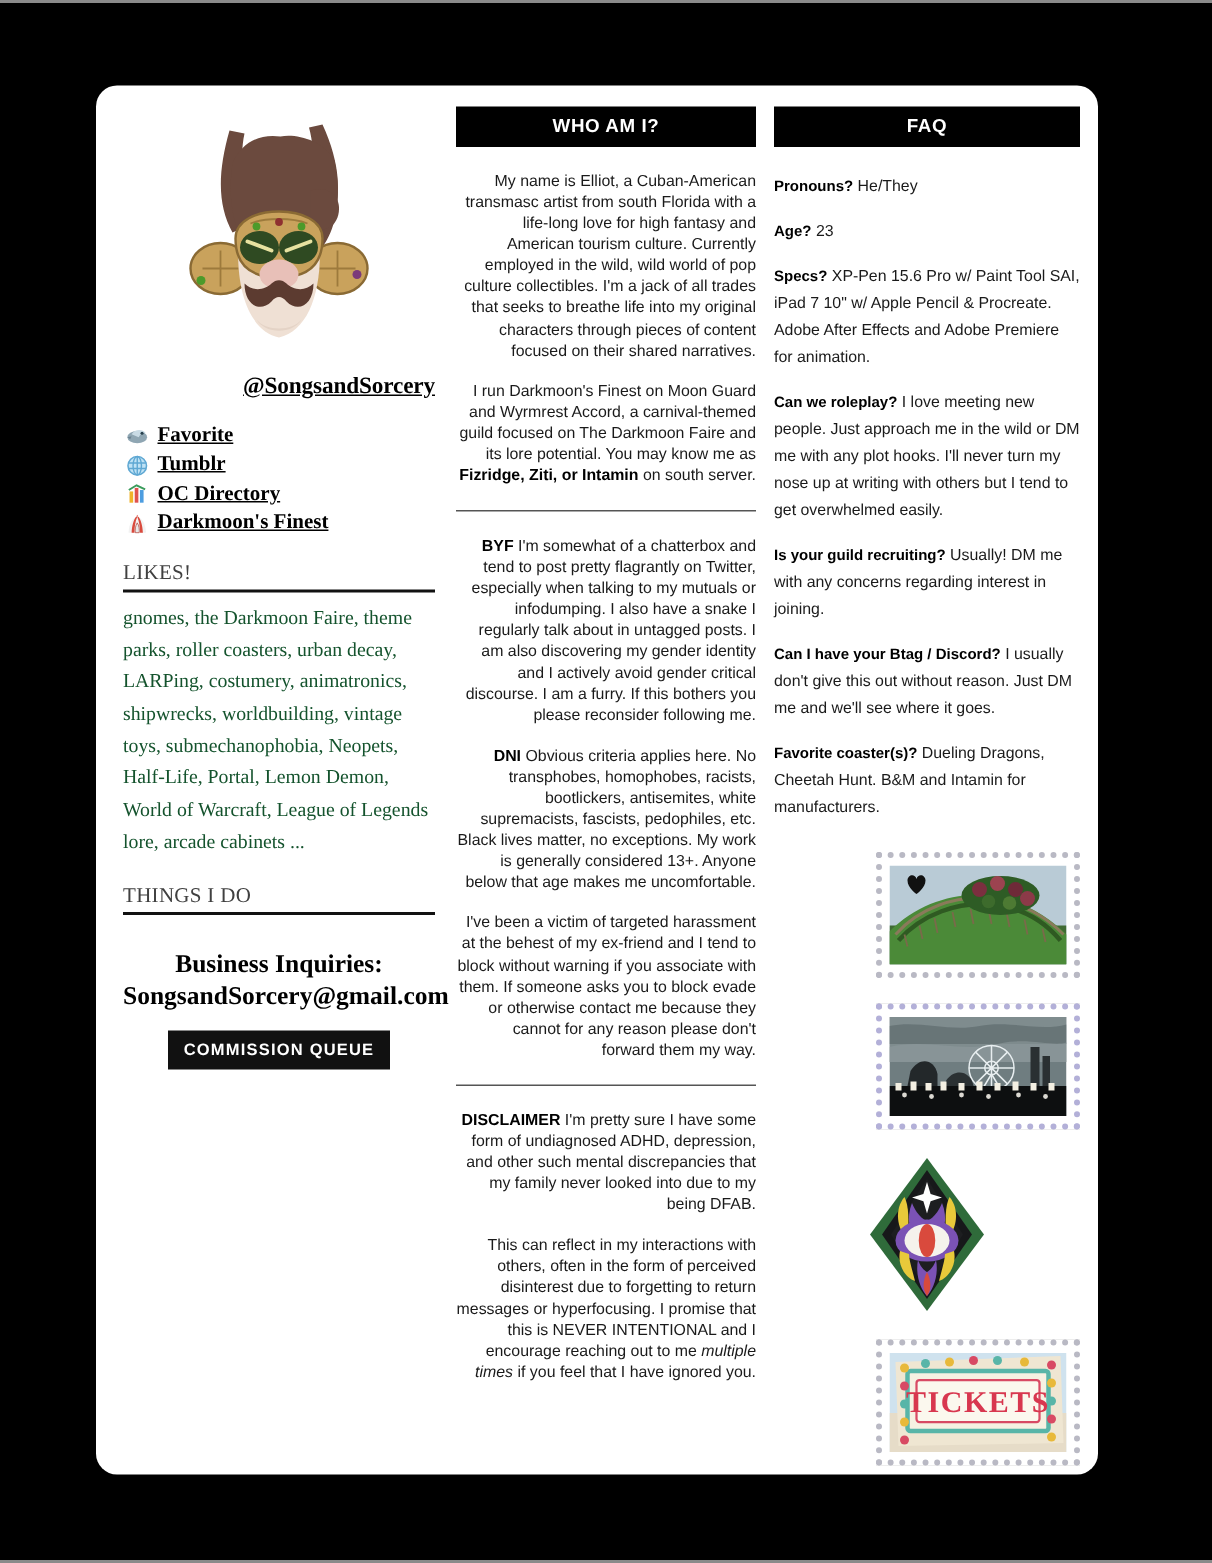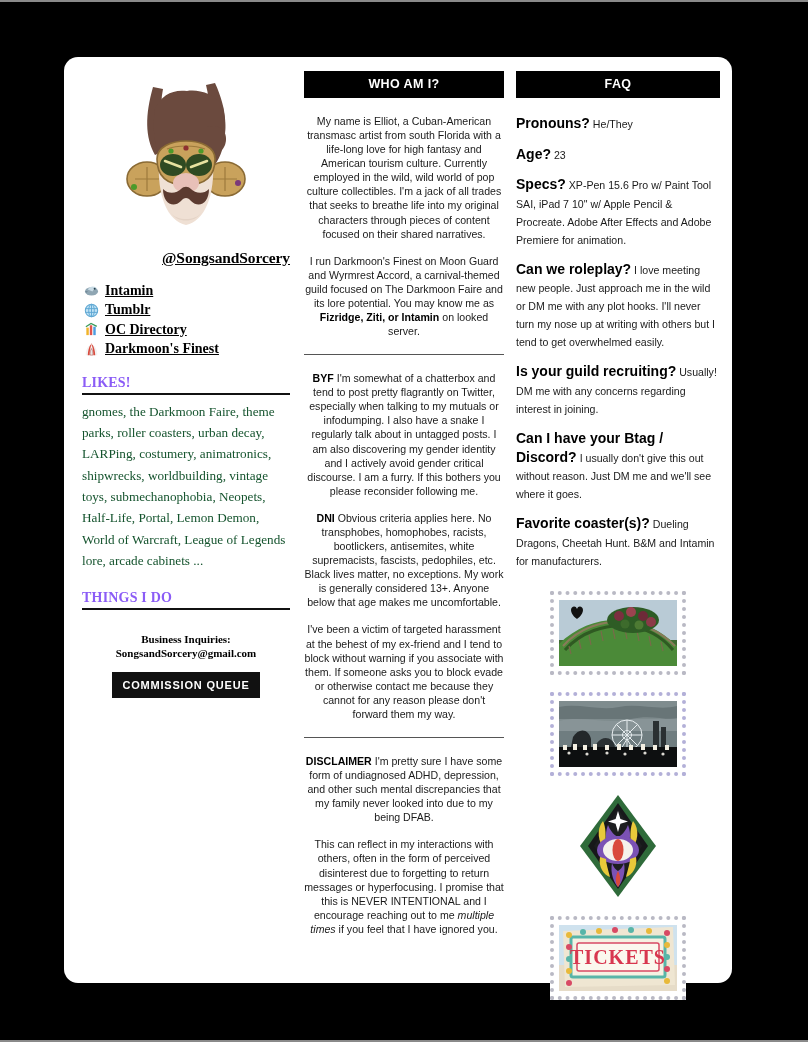--- a/index.html
+++ b/index.html
@@ -87,41 +87,41 @@
     font-size: 14px;
     font-weight: bold;
     text-decoration: underline;
     color: #000;
     white-space: nowrap;
   }
 
   .sec-head {
     font-family: "Liberation Serif", serif;
     font-size: 14px;
-    font-weight: bold;
+    font-weight: normal;
     letter-spacing: 0.2px;
-    color: #8b5cf6;
+    color: #404040;
     margin-top: 18px;
     padding-bottom: 2px;
     border-bottom: 2.5px solid #111;
   }
   .sec-body {
     font-family: "Liberation Serif", serif;
     font-size: 13.2px;
     line-height: 1.62;
     color: #14532d;
     margin-top: 6px;
     text-align: left;
   }
 
   .biz {
     margin-top: 22px;
     text-align: center;
     font-family: "Liberation Serif", serif;
-    font-size: 11px;
+    font-size: 17px;
     font-weight: bold;
     line-height: 1.28;
     color: #000;
   }
 
   .cq-btn {
     margin: 12px auto 0 auto;
     display: block;
     width: 148px;
     height: 26px;
@@ -163,50 +163,50 @@
     line-height: 27px;
     margin-bottom: 16px;
   }
 
   .para {
     font-family: "Liberation Sans", sans-serif;
     font-size: 10.6px;
     line-height: 1.33;
     color: #1a1a1a;
     margin-bottom: 13px;
-    text-align: center;
+    text-align: right;
   }
   .para b { font-weight: bold; color: #000; }
   .para i { font-style: italic; }
 
   .hr {
     border: none;
     border-top: 1.5px solid #555;
     margin: 16px 0 16px 0;
   }
 
   .faq-item { margin-bottom: 12px; }
   .faq-q {
     font-family: "Liberation Sans", sans-serif;
-    font-size: 14px;
+    font-size: 10px;
     font-weight: bold;
     color: #000;
   }
   .faq-a {
     font-family: "Liberation Sans", sans-serif;
     font-size: 10.6px;
     color: #1a1a1a;
   }
   .faq-inline { line-height: 1.33; }
 
   
   .stamps { margin-top: 22px; }
   .stamp-slot {
     display: flex;
-    justify-content: center;
+    justify-content: flex-end;
     margin-bottom: 17px;
   }
   .stamp {
     position: relative;
     background: #ffffff;
     padding: 5px;
     filter: drop-shadow(0 0 0.5px rgba(0,0,0,0.28));
   }
   .stamp.perf-gray { border: 4px dotted #b9b9c4; }
   .stamp.perf-lav  { border: 4px dotted #b3b0d8; }
@@ -265,21 +265,21 @@
 
         <div class="link-row">
           <span class="link-ico">
             <svg width="15" height="15" viewBox="0 0 16 16">
               <ellipse cx="8" cy="9" rx="7" ry="4.4" fill="#8fa6b3"></ellipse>
               <path d="M4 7 C6 3 12 3 14 6 C12 6 10 7 9 9 Z" fill="#c9dbe5"></path>
               <circle cx="11.4" cy="6.2" r="1.1" fill="#27404d"></circle>
               <path d="M1 9 L4 8.4 L3 10.4 Z" fill="#6b8190"></path>
             </svg>
           </span>
-          <span class="link-txt">Intamin</span>
+          <span class="link-txt">Favorite</span>
         </div>
 
         <div class="link-row">
           <span class="link-ico">
             <svg width="15" height="15" viewBox="0 0 16 16">
               <circle cx="8" cy="8" r="6.6" fill="#bfe2f5" stroke="#5fa8d3" stroke-width="1.1"></circle>
               <ellipse cx="8" cy="8" rx="3" ry="6.6" fill="none" stroke="#5fa8d3" stroke-width="1"></ellipse>
               <path d="M1.6 6 H14.4 M1.6 10 H14.4 M8 1.4 V14.6" stroke="#5fa8d3" stroke-width="1"></path>
             </svg>
           </span>
@@ -325,21 +325,21 @@
 
       <button class="cq-btn">COMMISSION QUEUE</button>
     </div>
 
     <div class="col-mid">
 
       <div class="blk-head">WHO AM I?</div>
 
       <div class="para">My name is Elliot, a Cuban-American transmasc artist from south Florida with a life-long love for high fantasy and American tourism culture. Currently employed in the wild, wild world of pop culture collectibles. I'm a jack of all trades that seeks to breathe life into my original characters through pieces of content focused on their shared narratives.</div>
 
-      <div class="para"><span>I run Darkmoon's Finest on Moon Guard and Wyrmrest Accord, a carnival-themed guild focused on The Darkmoon Faire and its lore potential. You may know me as </span><b>Fizridge, Ziti, or Intamin</b><span> on looked server.</span></div>
+      <div class="para"><span>I run Darkmoon's Finest on Moon Guard and Wyrmrest Accord, a carnival-themed guild focused on The Darkmoon Faire and its lore potential. You may know me as </span><b>Fizridge, Ziti, or Intamin</b><span> on south server.</span></div>
 
       <hr class="hr">
 
       <div class="para"><b>BYF</b><span> I'm somewhat of a chatterbox and tend to post pretty flagrantly on Twitter, especially when talking to my mutuals or infodumping. I also have a snake I regularly talk about in untagged posts. I am also discovering my gender identity and I actively avoid gender critical discourse. I am a furry. If this bothers you please reconsider following me.</span></div>
 
       <div class="para"><b>DNI</b><span> Obvious criteria applies here. No transphobes, homophobes, racists, bootlickers, antisemites, white supremacists, fascists, pedophiles, etc. Black lives matter, no exceptions. My work is generally considered 13+. Anyone below that age makes me uncomfortable.</span></div>
 
       <div class="para">I've been a victim of targeted harassment at the behest of my ex-friend and I tend to block without warning if you associate with them. If someone asks you to block evade or otherwise contact me because they cannot for any reason please don't forward them my way.</div>
 
       <hr class="hr">

